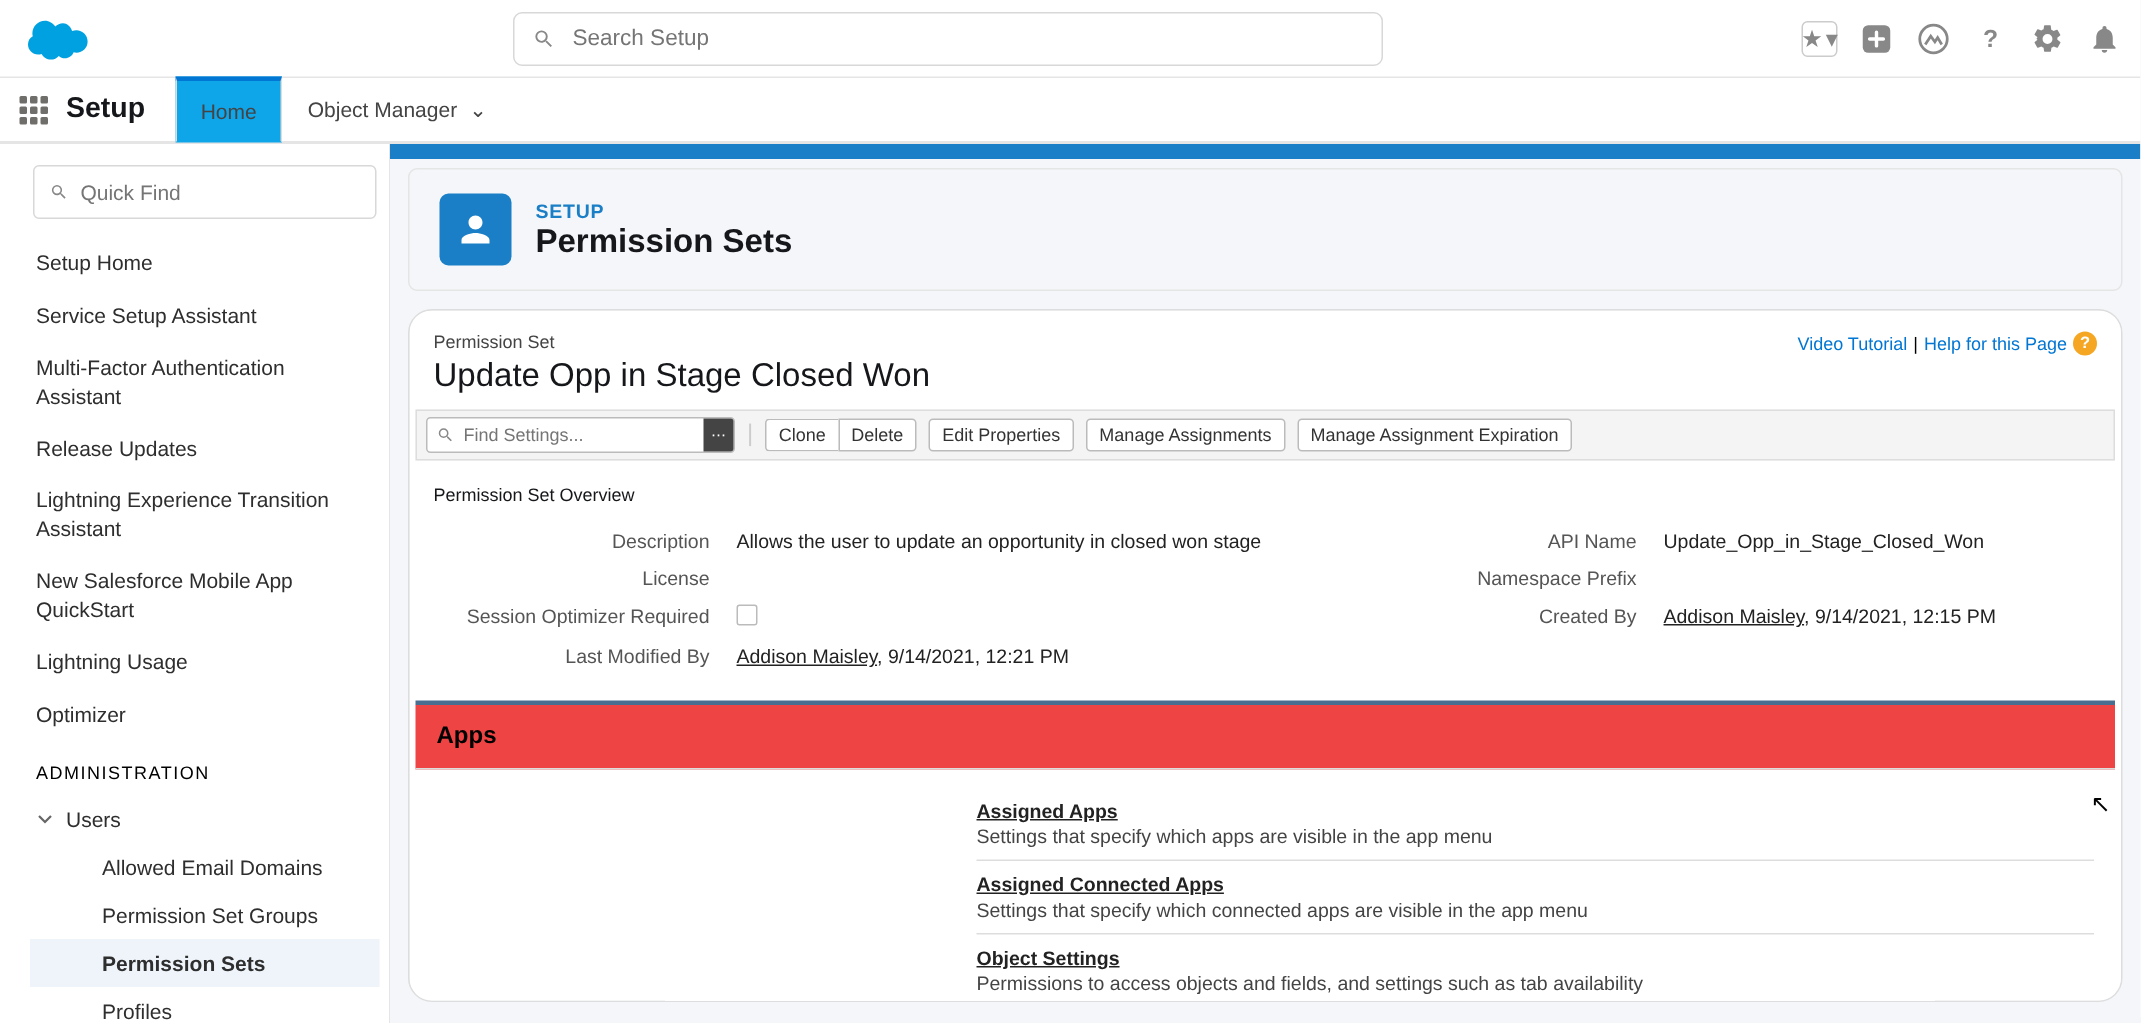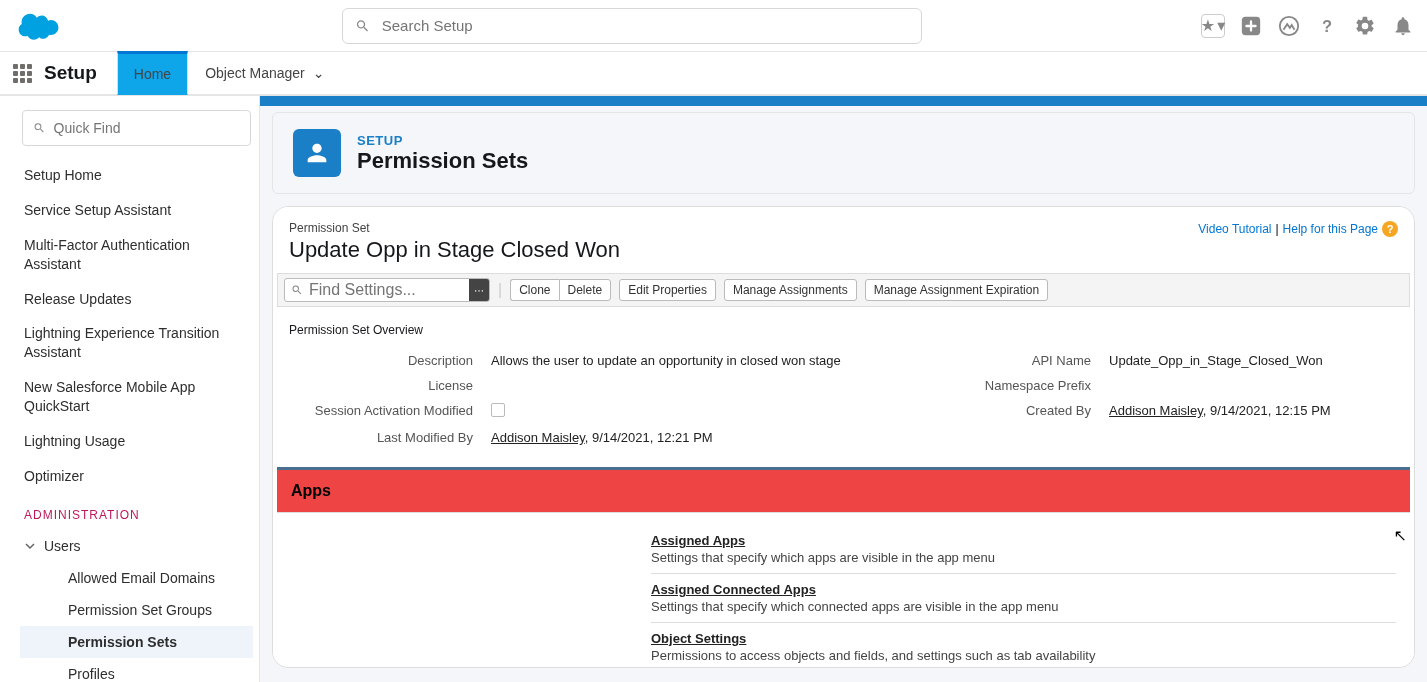--- a/index.html
+++ b/index.html
@@ -27,21 +27,21 @@
 
 .body-wrap { display: flex; height: calc(682px - 96px); }
 
 .sidebar { width: 260px; background: #fff; border-right: 1px solid #e5e5e5; overflow-y: auto; padding: 10px 6px 10px 20px; position: relative; }
 .sidebar::-webkit-scrollbar { width: 8px; }
 .sidebar::-webkit-scrollbar-thumb { background: #c0c0c0; border-radius: 4px; }
 .qf-box { margin: 4px 2px 12px 2px; height: 36px; border: 1px solid #d8d8d8; border-radius: 4px; display: flex; align-items: center; padding: 0 10px; }
 .qf-box svg { width: 14px; height: 14px; fill: #888; margin-right: 8px; }
 .qf-box input { border: none; outline: none; font-size: 14px; width: 100%; color: #666; }
 .side-link { display: block; padding: 8px 4px; font-size: 14px; color: #2e2e2e; cursor: pointer; line-height: 1.35; }
-.side-section { font-size: 12px; letter-spacing: 1px; color: #be185d; padding: 14px 4px 8px 4px; font-weight: 400; }
+.side-section { font-size: 12px; letter-spacing: 1px; color: #000000; padding: 14px 4px 8px 4px; font-weight: 400; }
 .side-tree-item { display: flex; align-items: center; padding: 8px 4px; font-size: 14px; color: #2e2e2e; cursor: pointer; }
 .side-tree-item svg { width: 12px; height: 12px; margin-right: 8px; }
 .side-sub-item { padding: 8px 4px 8px 48px; font-size: 14px; color: #2e2e2e; cursor: pointer; }
 .side-sub-item.active { background: #eef4fa; font-weight: 700; }
 
 .main { flex: 1; background: #f4f6f9; overflow: hidden; position: relative; }
 .main-header-zone { background: linear-gradient(to bottom, #1a7fc6, #1a7fc6 10px, transparent 10px); padding: 10px 12px 12px 12px; }
 .header-card { position: relative; background: #f4f6f9; border-radius: 6px; padding: 16px 20px; display: flex; align-items: center; z-index: 1; margin-top: 6px; border: 1px solid #e5e5e5; }
 .header-icon { width: 48px; height: 48px; background: #1a7fc6; border-radius: 6px; display: flex; align-items: center; justify-content: center; margin-right: 16px; }
 .header-icon svg { width: 28px; height: 28px; fill: #fff; }
@@ -55,21 +55,21 @@
 .breadcrumb-row { display: flex; justify-content: space-between; align-items: flex-start; padding: 0 16px; }
 .breadcrumb .bc-label { font-size: 12px; color: #444; }
 .breadcrumb .bc-title { font-size: 22px; font-weight: 400; color: #16171a; margin-top: 2px; }
 .help-links { font-size: 12px; display: flex; align-items: center; gap: 4px; }
 .help-links a { color: #0176d3; text-decoration: none; cursor: pointer; }
 .help-icon { width: 16px; height: 16px; background: #f5a623; border-radius: 50%; color: #fff; display: flex; align-items: center; justify-content: center; font-size: 11px; font-weight: 700; }
 
 .toolbar { margin: 10px 4px 0 4px; background: #f4f4f4; border: 1px solid #ddd; padding: 4px 6px; display: flex; align-items: center; gap: 8px; }
 .find-settings { display: flex; align-items: center; border: 1px solid #bbb; border-radius: 3px; background: #fff; height: 24px; }
 .find-settings svg { width: 12px; height: 12px; fill: #888; margin: 0 6px; }
-.find-settings input { border: none; outline: none; font-size: 16px; width: 160px; color: #666; }
+.find-settings input { border: none; outline: none; font-size: 12px; width: 160px; color: #666; }
 .find-settings .fs-btn { background: #444; color: #fff; width: 20px; height: 22px; display: flex; align-items: center; justify-content: center; font-size: 10px; border-radius: 0 2px 2px 0; }
 .tb-sep { color: #ccc; }
 .tb-btn { background: #fff; border: 1px solid #bbb; border-radius: 3px; padding: 3px 8px; font-size: 12px; cursor: pointer; color: #333; }
 .tb-btn-group { display: flex; }
 .tb-btn-group .tb-btn:first-child { border-radius: 3px 0 0 3px; border-right: none; }
 .tb-btn-group .tb-btn:last-child { border-radius: 0 3px 3px 0; }
 
 .overview { padding: 16px; }
 .overview h3 { font-size: 12px; font-weight: 400; color: #16171a; margin-bottom: 10px; }
 .ov-table { width: 100%; font-size: 13px; }
@@ -251,21 +251,21 @@
             <td class="lbl2">API Name</td>
             <td class="val">Update_Opp_in_Stage_Closed_Won</td>
           </tr>
           <tr>
             <td class="lbl">License</td>
             <td class="val"></td>
             <td class="lbl2">Namespace Prefix</td>
             <td class="val"></td>
           </tr>
           <tr>
-            <td class="lbl">Session Activation Modified</td>
+            <td class="lbl">Session Optimizer Required</td>
             <td class="val"><span class="chk"></span></td>
             <td class="lbl2">Created By</td>
             <td class="val"><a>Addison Maisley</a><span>, 9/14/2021, 12:15 PM</span></td>
           </tr>
           <tr>
             <td class="lbl">Last Modified By</td>
             <td class="val"><a>Addison Maisley</a><span>, 9/14/2021, 12:21 PM</span></td>
             <td></td>
                 <td></td>
           </tr>

